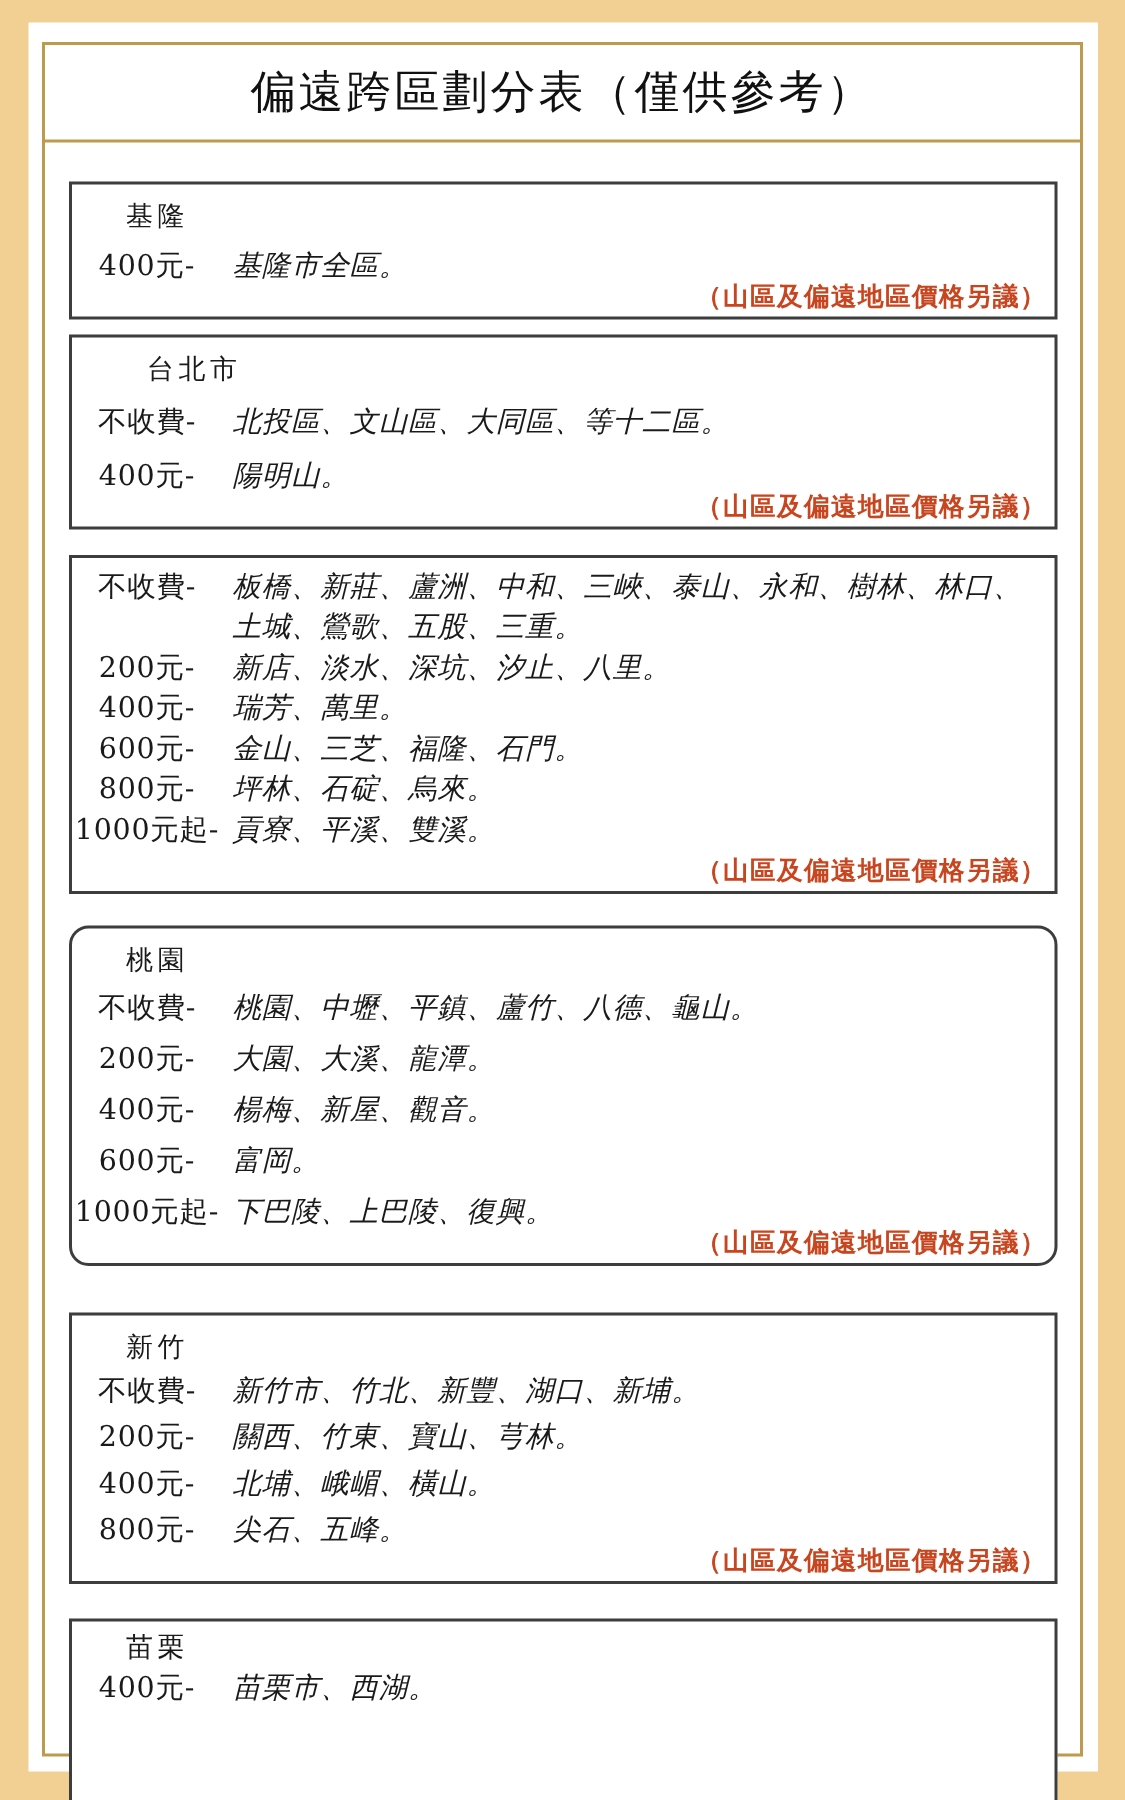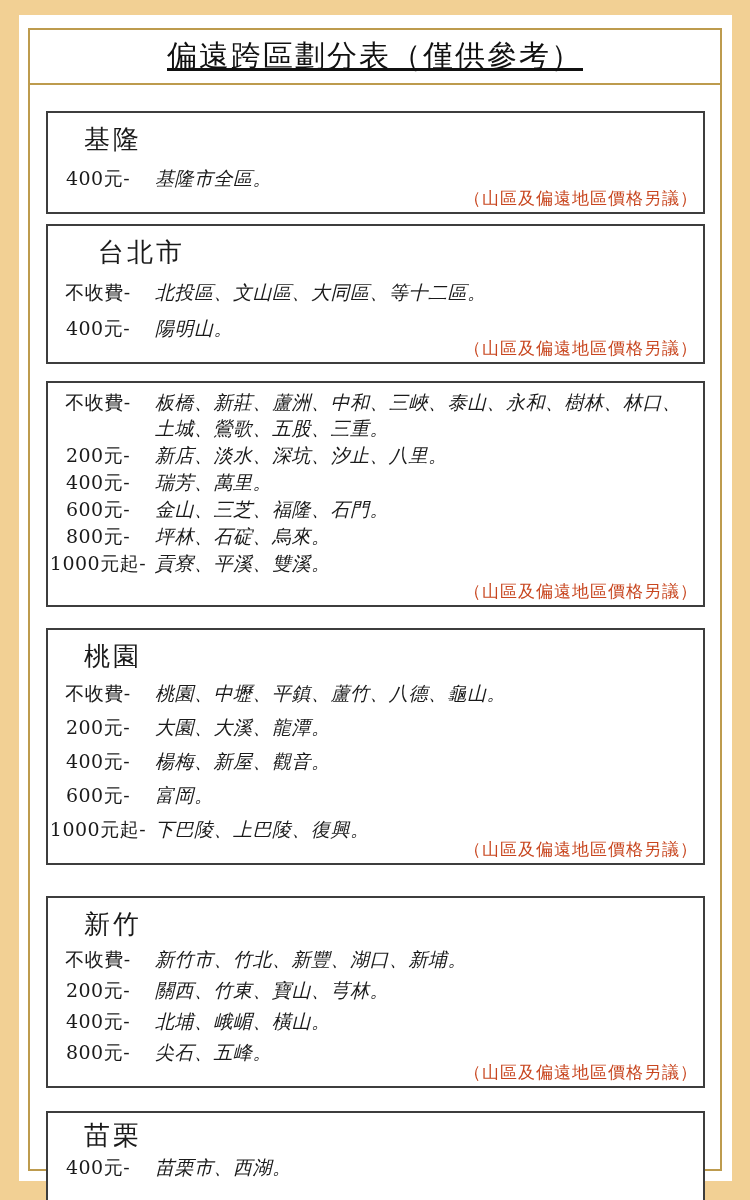--- a/index.html
+++ b/index.html
@@ -18,45 +18,44 @@
   }
   .frame {
     position: absolute;
     left: 9px; top: 13px; right: 10px; bottom: 10px;
     border: 2px solid #bd9b4e;
     background: #ffffff;
     display: flex;
     flex-direction: column;
   }
   .titlebar {
-    height: 55px;
+    height: 65px;
     flex: none;
     border-bottom: 2px solid #bd9b4e;
     display: flex;
     align-items: center;
     justify-content: center;
     font-family: "DejaVu Sans", "Liberation Sans", sans-serif;
     font-size: 30px;
     letter-spacing: 2px;
     color: #111;
     white-space: nowrap;
-    text-decoration: underline;
   }
   .content {
     flex: 1;
     padding: 26px 15px 0 16px;
   }
   .sec {
     position: relative;
     border: 2px solid #3d3d3d;
     background: #fff;
     padding: 6px 10px 20px 0;
   }
   .sec .heading {
-    font-size: 26px;
+    font-size: 18px;
     line-height: 1.3;
     margin: 4px 0 2px 0;
     letter-spacing: 3px;
   }
   .heading.ind-wide  { padding-left: 36px; }
   .heading.ind-narrow{ padding-left: 16px; margin-left: 34px; }
   .row {
     display: flex;
     font-size: 19px;
     line-height: 1.42;
@@ -72,29 +71,29 @@
     flex: 1;
     padding-left: 7px;
     max-width: 545px;
     font-style: italic;
   }
   .note {
     position: absolute;
     right: 5px; bottom: 2px;
     color: #c8461f;
     font-size: 17px;
-    font-weight: normal;
+    font-weight: bold;
     letter-spacing: 1px;
     white-space: nowrap;
   }
   
   .sec:nth-of-type(1) { min-height: 87px;  margin-top: 0; }
   .sec:nth-of-type(2) { min-height: 111px; margin-top: 10px; }
   .sec:nth-of-type(3) { min-height: 226px; margin-top: 17px; }
-  .sec:nth-of-type(4) { min-height: 196px; margin-top: 21px; }
+  .sec:nth-of-type(4) { min-height: 196px; margin-top: 21px; border-radius: 13px; }
   .sec:nth-of-type(5) { min-height: 165px; margin-top: 31px; }
   .sec:nth-of-type(6) { min-height: 152px; margin-top: 23px; }
   
   .sec:nth-of-type(1) .row { margin-top: 8px; }
   .sec:nth-of-type(2) .row { margin-top: 9px; }
   .sec:nth-of-type(3) .row { margin-top: 0; }
   .sec:nth-of-type(4) .row { margin-top: 7px; }
   .sec:nth-of-type(5) .row { margin-top: 4px; }
   .sec:nth-of-type(6) .row { margin-top: 0; line-height: 1.32; }
   .sec:nth-of-type(6) .heading { margin-top: 0; }

